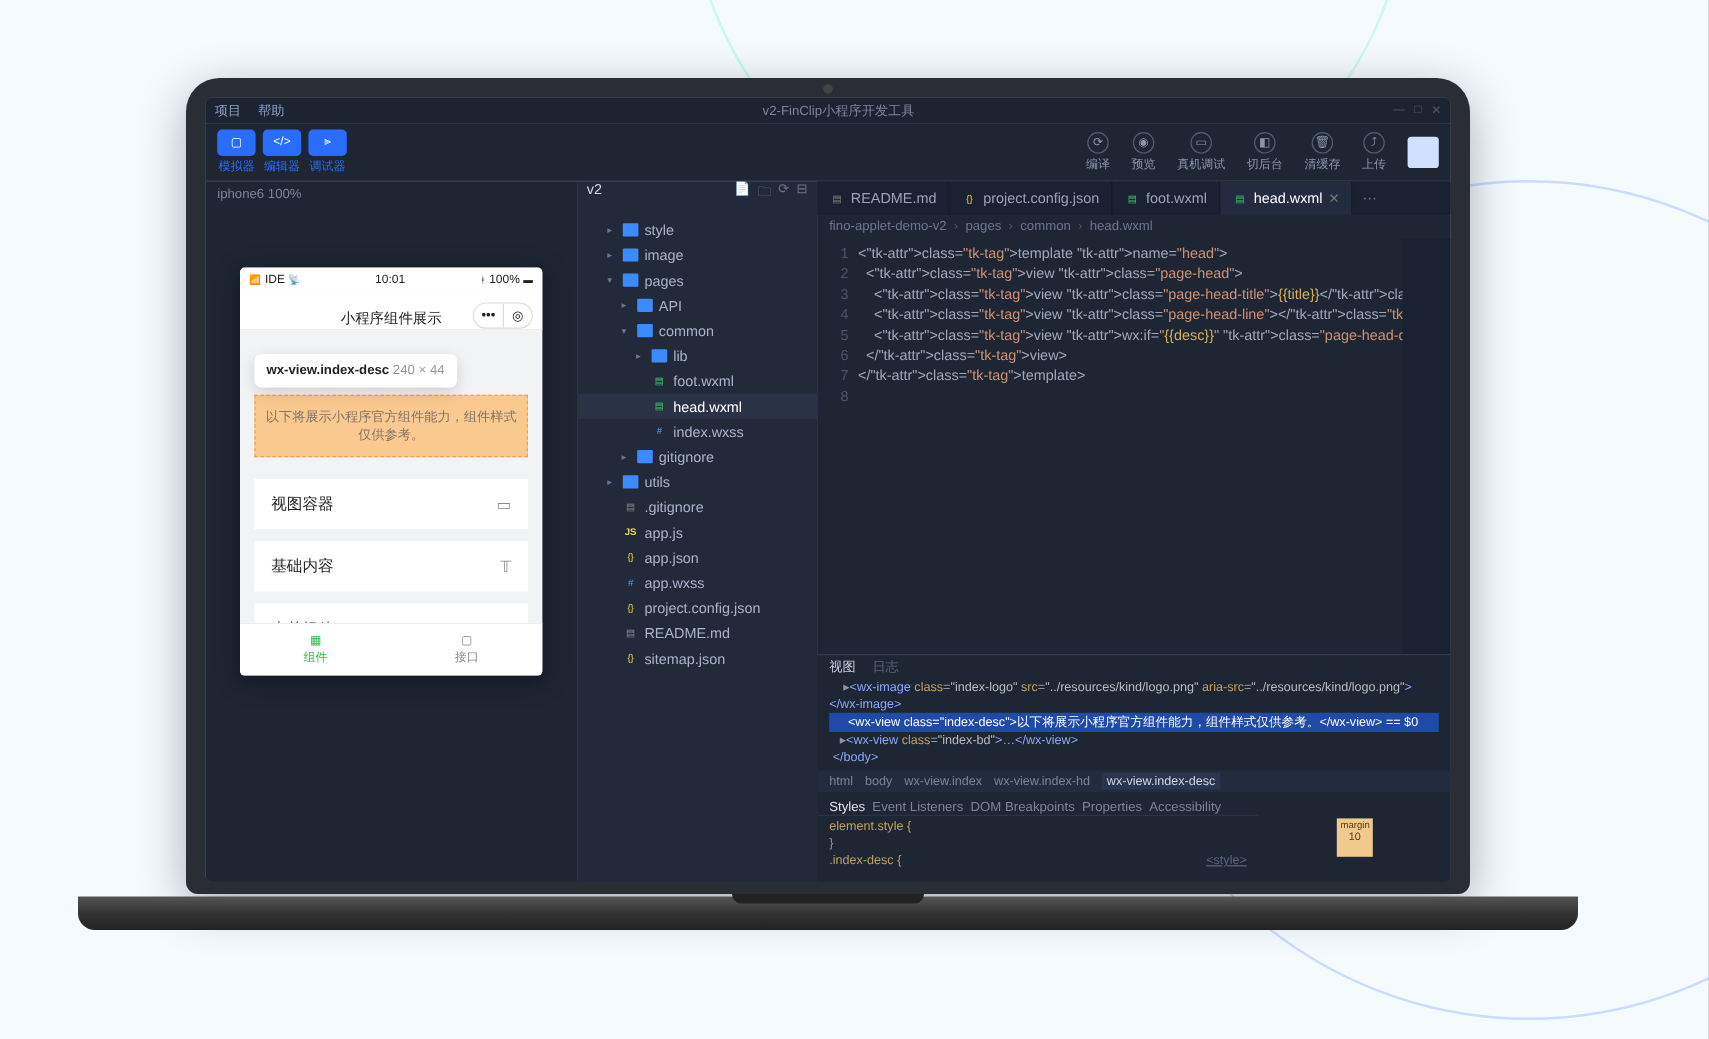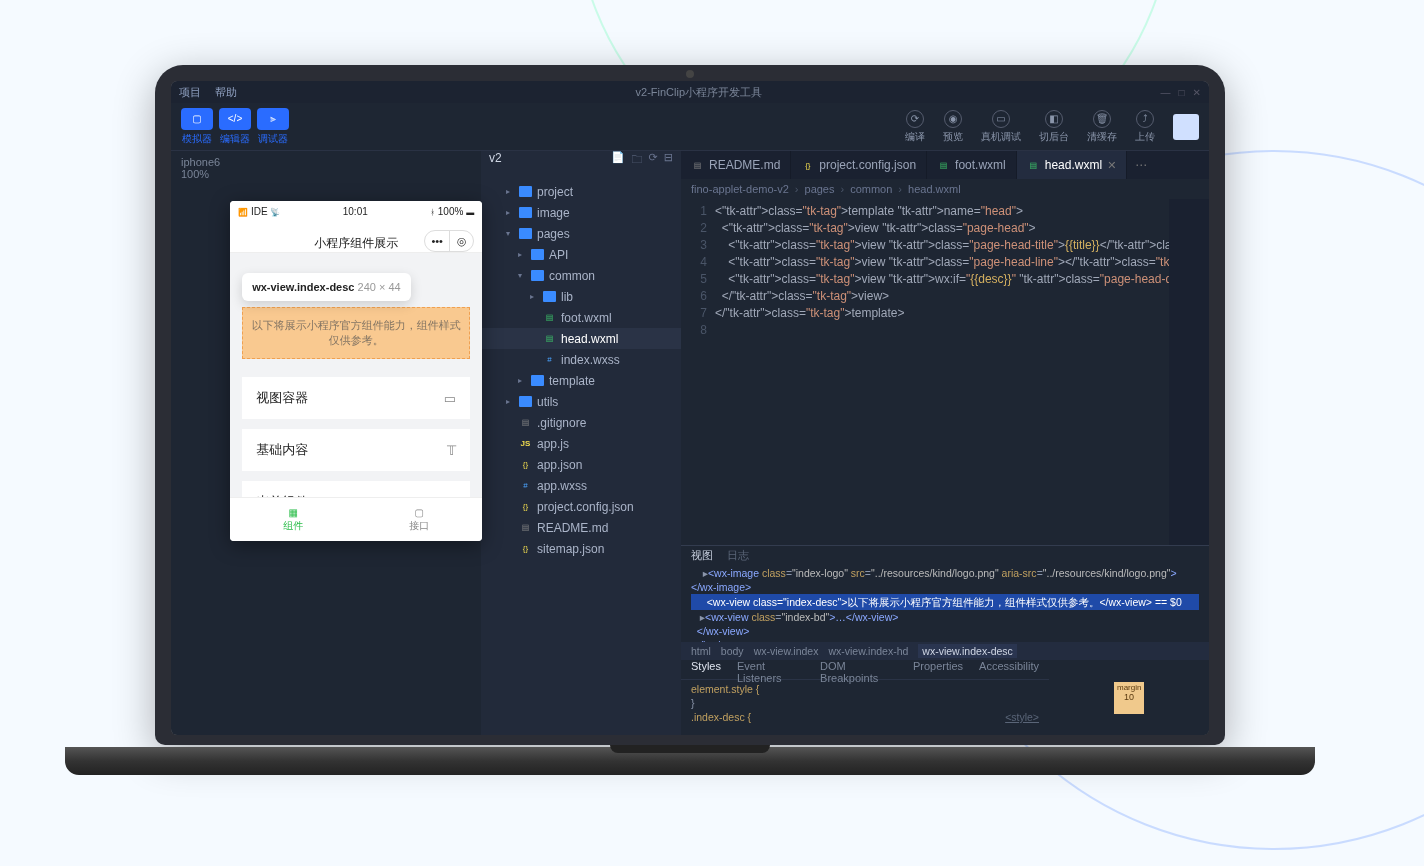--- a/index.html
+++ b/index.html
@@ -31,21 +31,21 @@
 .tb-pill-wrap { display: flex; flex-direction: column; align-items: center; gap: 2px; font-size: 10px; color: #2a6cff; }
 .tb-right { margin-left: auto; display: flex; gap: 18px; align-items: center; }
 .tb-btn { display: flex; flex-direction: column; align-items: center; gap: 2px; font-size: 10px; color: #8a95aa; cursor: pointer; }
 .tb-icon { width: 18px; height: 18px; border: 1px solid #555c6e; border-radius: 50%; display: flex; align-items: center; justify-content: center; font-size: 10px; }
 .avatar { width: 26px; height: 26px; background: #d0e0ff; border-radius: 3px; }
 
 
 .main { flex: 1; display: flex; overflow: hidden; }
 
 
-.sim { width: 310px; background: #1e2633; display: flex; flex-direction: row; }
+.sim { width: 310px; background: #1e2633; display: flex; flex-direction: column; }
 .sim-header { padding: 5px 10px; font-size: 11px; color: #7a8598; }
 .sim-stage { flex: 1; display: flex; align-items: flex-start; justify-content: center; padding-top: 50px; }
 .phone { width: 252px; height: 340px; background: #f2f3f5; border-radius: 4px; overflow: hidden; color: #222; position: relative; box-shadow: 0 4px 20px rgba(0,0,0,0.4); }
 .phone-status { height: 20px; display: flex; align-items: center; padding: 0 8px; font-size: 10px; justify-content: space-between; background: #fff; }
 .phone-title { height: 32px; display: flex; align-items: flex-end; justify-content: center; font-size: 12px; background: #fff; border-bottom: 1px solid #eee; position: relative; }
 .phone-capsule { position: absolute; right: 8px; display: flex; border: 1px solid #ddd; border-radius: 14px; overflow: hidden; }
 .phone-capsule span { width: 24px; height: 20px; display: flex; align-items: center; justify-content: center; font-size: 11px; border-left: 1px solid #ddd; }
 .phone-capsule span:first-child { border: none; }
 .phone-body { padding: 20px 12px 0; }
 .tooltip-bubble { background: #fff; border-radius: 6px; padding: 8px 10px; font-size: 11px; box-shadow: 0 4px 12px rgba(0,0,0,0.15); margin-bottom: 6px; display: inline-block; }
@@ -100,21 +100,21 @@
 .dt-dom .sel-line { background: #1f4aa8; color: #fff; display: block; padding: 1px 4px; }
 .dt-dom .tg { color: #8aa8ff; }
 .dt-dom .at { color: #c0a060; }
 .dt-dom .tx { color: #bbb; }
 
 .dt-crumbs { height: 18px; display: flex; align-items: center; gap: 10px; padding: 0 10px; font-size: 10.5px; color: #7a8598; background: #232c3f; }
 .dt-crumbs .sel { background: #2a3550; color: #cfd6e4; padding: 1px 4px; }
 
 .dt-lower { flex: 1; display: flex; min-height: 0; }
 .dt-styles-col { flex: 1; display: flex; flex-direction: column; min-width: 0; }
-.dt-subtabs { height: 20px; display: flex; align-items: flex-start; gap: 16px; padding: 0 10px; font-size: 11px; color: #7a8598; border-bottom: 1px solid #2a3346; }
+.dt-subtabs { height: 20px; display: flex; align-items: flex-end; gap: 6px; padding: 0 10px; font-size: 11px; color: #7a8598; border-bottom: 1px solid #2a3346; }
 .dt-subtabs .on { color: #dfe4ee; }
 .dt-filter-row { height: 20px; display: flex; align-items: center; padding: 0 10px; font-size: 11px; color: #5a6578; border-bottom: 1px solid #2a3346; justify-content: space-between; }
 .dt-filter-row .r { display: flex; gap: 8px; }
 .dt-styles { flex: 1; font-family: Consolas, monospace; font-size: 10.5px; line-height: 14px; padding: 2px 10px; overflow: hidden; color: #8a95aa; }
 .dt-styles .sel { color: #c0a060; }
 .dt-styles .src { float: right; color: #5a6578; text-decoration: underline; }
 
 .box-model { width: 160px; padding: 8px; display: flex; align-items: center; justify-content: center; }
 .bm-margin { background: #f0c98c; padding: 10px; font-size: 9px; color: #5a3a10; position: relative; }
 .bm-border { background: #f5dc9a; padding: 10px; border: 1px dashed #333; }
@@ -249,21 +249,21 @@
               <span>🗀</span>
               <span>⟳</span>
               <span>⊟</span>
             </span>
           </div>
           <div class="tree" id="tree">
               <div class="tree-row">
                 <span class="indent" style="width:12px"></span>
                 <span class="caret">▸</span>
                 <span class="ficon i-folder"></span>
-                <span>project</span>
+                <span>style</span>
               </div>
               <div class="tree-row">
                 <span class="indent" style="width:12px"></span>
                 <span class="caret">▸</span>
                 <span class="ficon i-folder"></span>
                 <span>image</span>
               </div>
               <div class="tree-row">
                 <span class="indent" style="width:12px"></span>
                 <span class="caret">▾</span>
@@ -303,21 +303,21 @@
               <div class="tree-row">
                 <span class="indent" style="width:36px"></span>
                 <span class="caret"></span>
                 <span class="ficon i-wxss">#</span>
                 <span>index.wxss</span>
               </div>
               <div class="tree-row">
                 <span class="indent" style="width:24px"></span>
                 <span class="caret">▸</span>
                 <span class="ficon i-folder"></span>
-                <span>template</span>
+                <span>gitignore</span>
               </div>
               <div class="tree-row">
                 <span class="indent" style="width:12px"></span>
                 <span class="caret">▸</span>
                 <span class="ficon i-folder"></span>
                 <span>utils</span>
               </div>
               <div class="tree-row">
                 <span class="indent" style="width:12px"></span>
                 <span class="caret"></span>
@@ -406,21 +406,20 @@
 
             <div class="dt-row-tabs">
               <span class="on">视图</span>
               <span>日志</span>
             </div>
 
             <div class="dt-dom">
               <div>&nbsp;&nbsp;&nbsp;&nbsp;▸<span class="tg">&lt;wx-image</span> <span class="at">class</span>=<span class="tx">"index-logo"</span> <span class="at">src</span>=<span class="tx">"../resources/kind/logo.png"</span> <span class="at">aria-src</span>=<span class="tx">"../resources/kind/logo.png"</span><span class="tg">&gt;&lt;/wx-image&gt;</span></div>
               <span class="sel-line">&nbsp;&nbsp;&nbsp;&nbsp;&lt;wx-view class="index-desc"&gt;<span>以下将展示小程序官方组件能力，组件样式仅供参考。</span>&lt;/wx-view&gt; == $0</span>
               <div>&nbsp;&nbsp;&nbsp;▸<span class="tg">&lt;wx-view</span> <span class="at">class</span>=<span class="tx">"index-bd"</span><span class="tg">&gt;…&lt;/wx-view&gt;</span></div>
-              <div>&nbsp;&nbsp;<span class="tg">&lt;/wx-view&gt;</span></div>
               <div>&nbsp;<span class="tg">&lt;/body&gt;</span></div>
 
             </div>
 
             <div class="dt-crumbs" id="dtcrumbs">
                 <span>html</span>
                 <span>body</span>
                 <span>wx-view.index</span>
                 <span>wx-view.index-hd</span>
                 <span class="sel">wx-view.index-desc</span>

